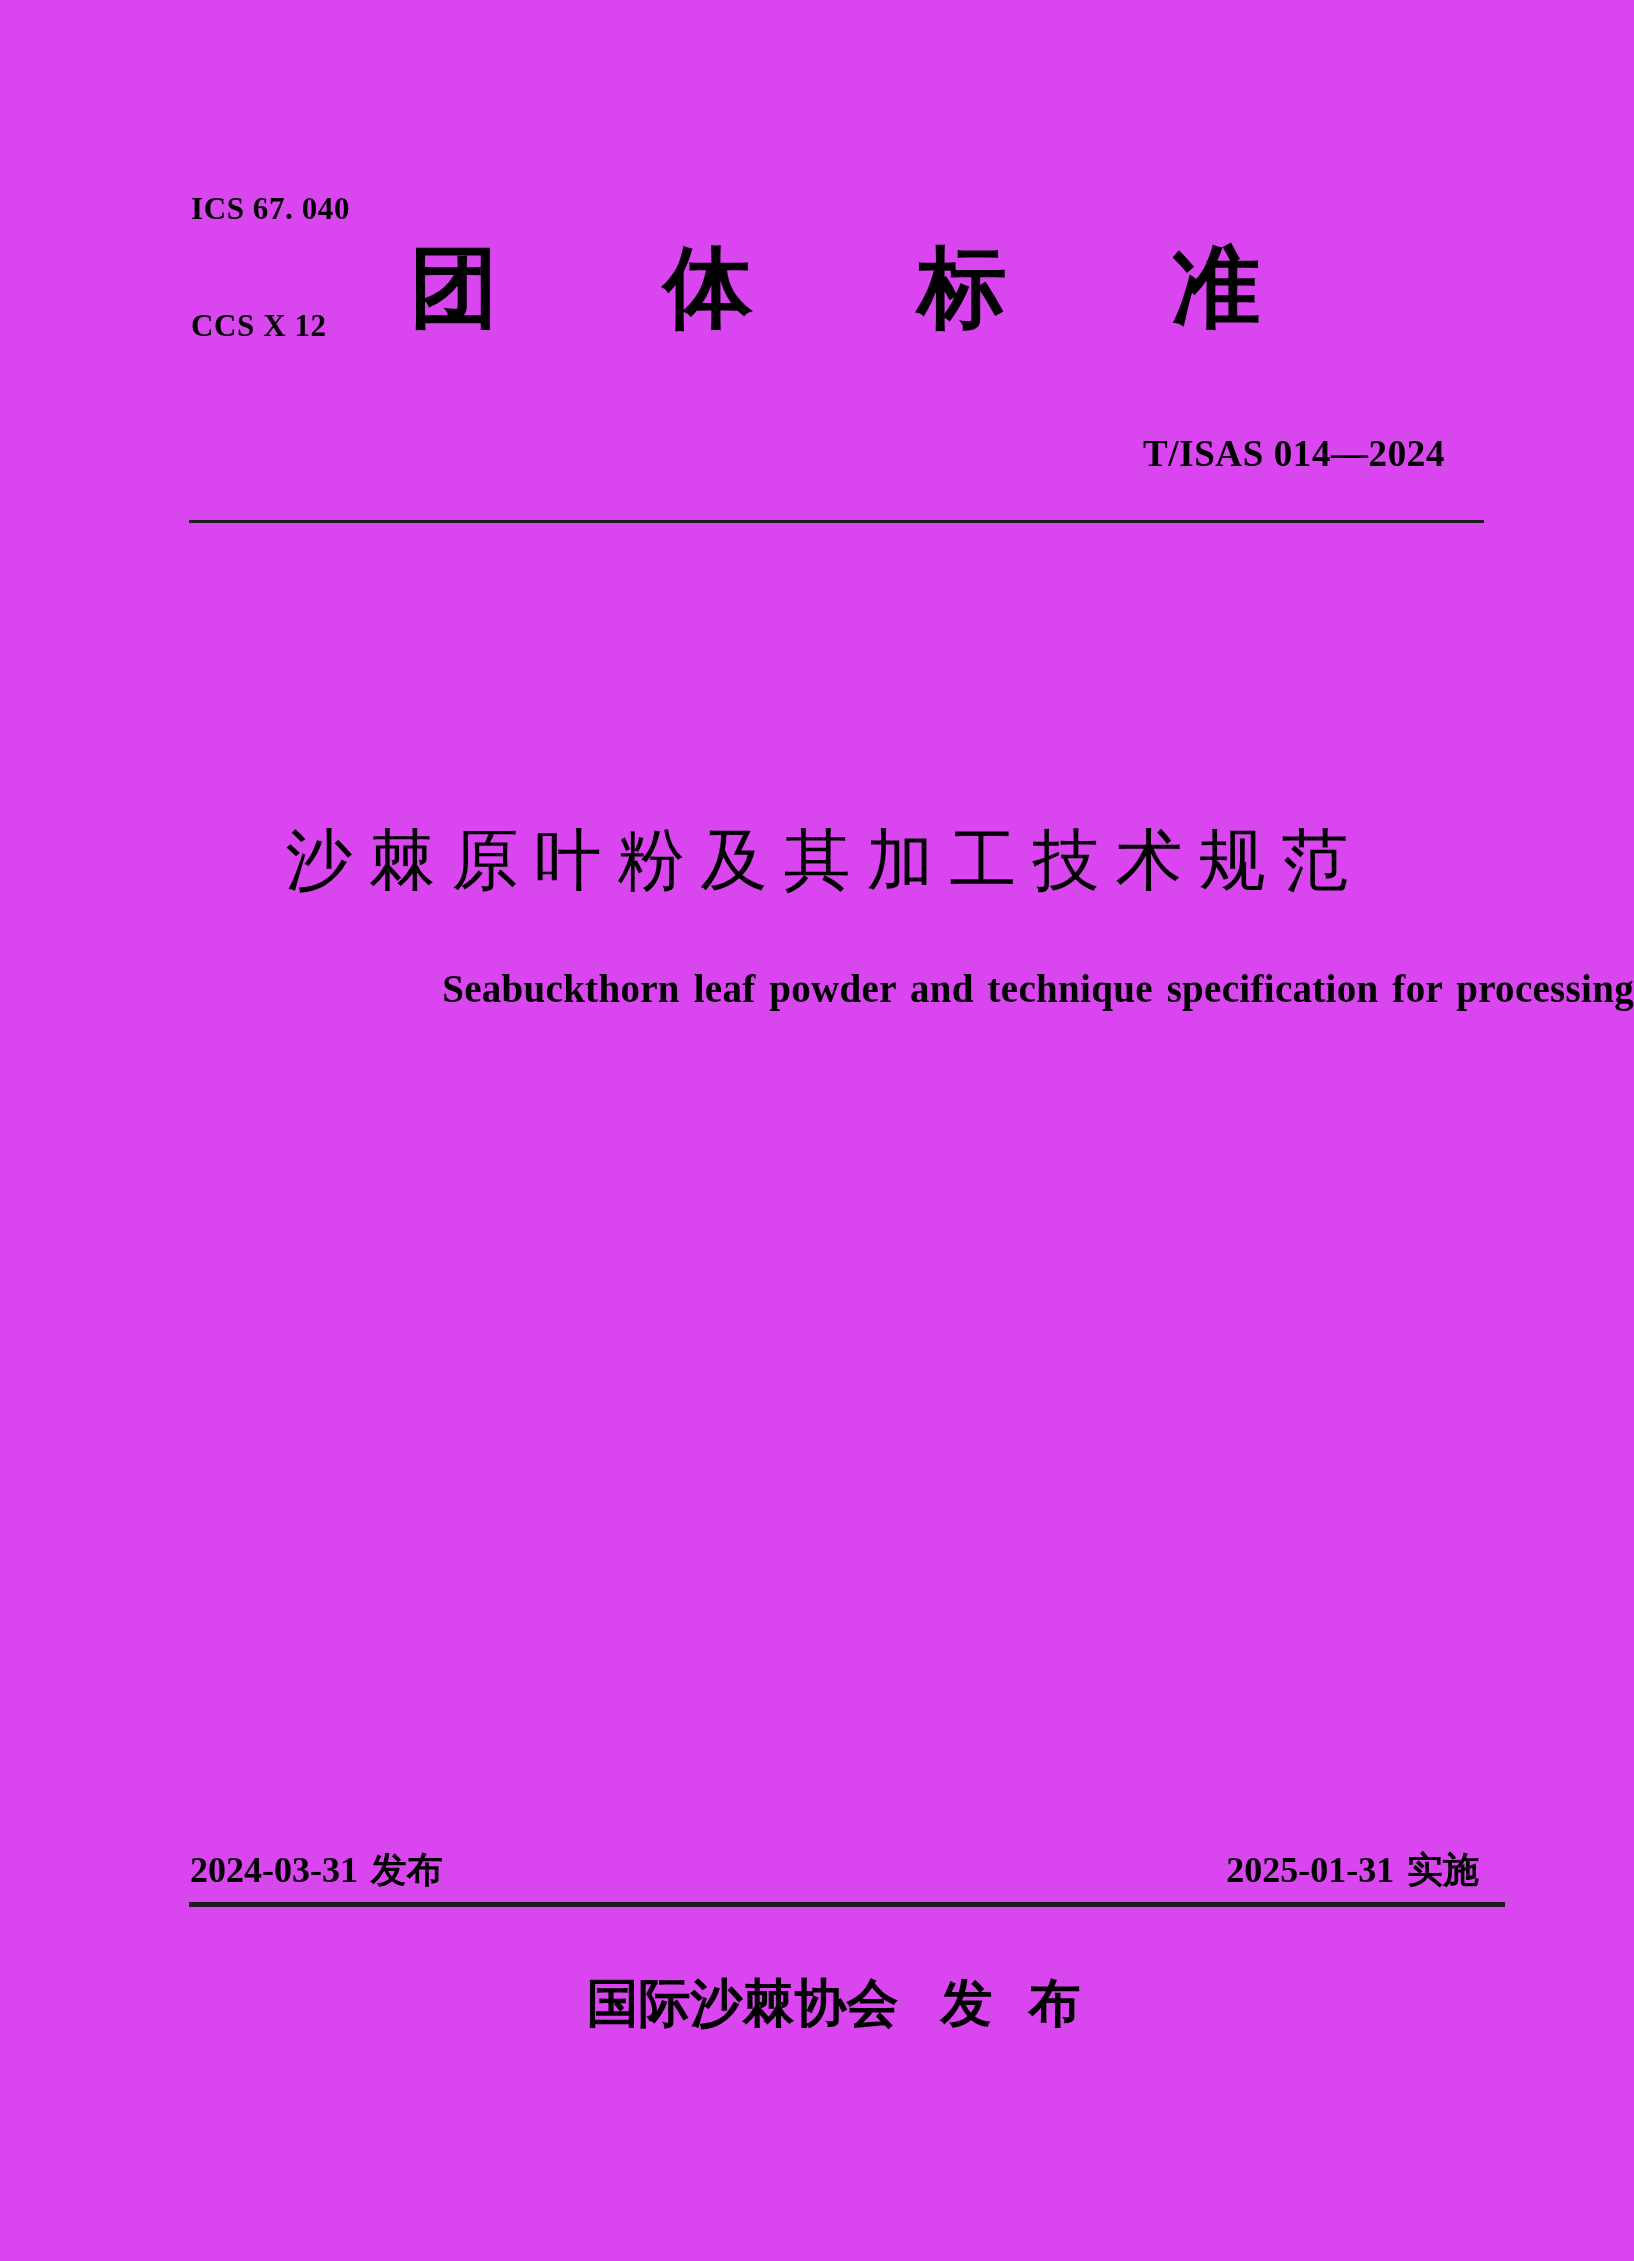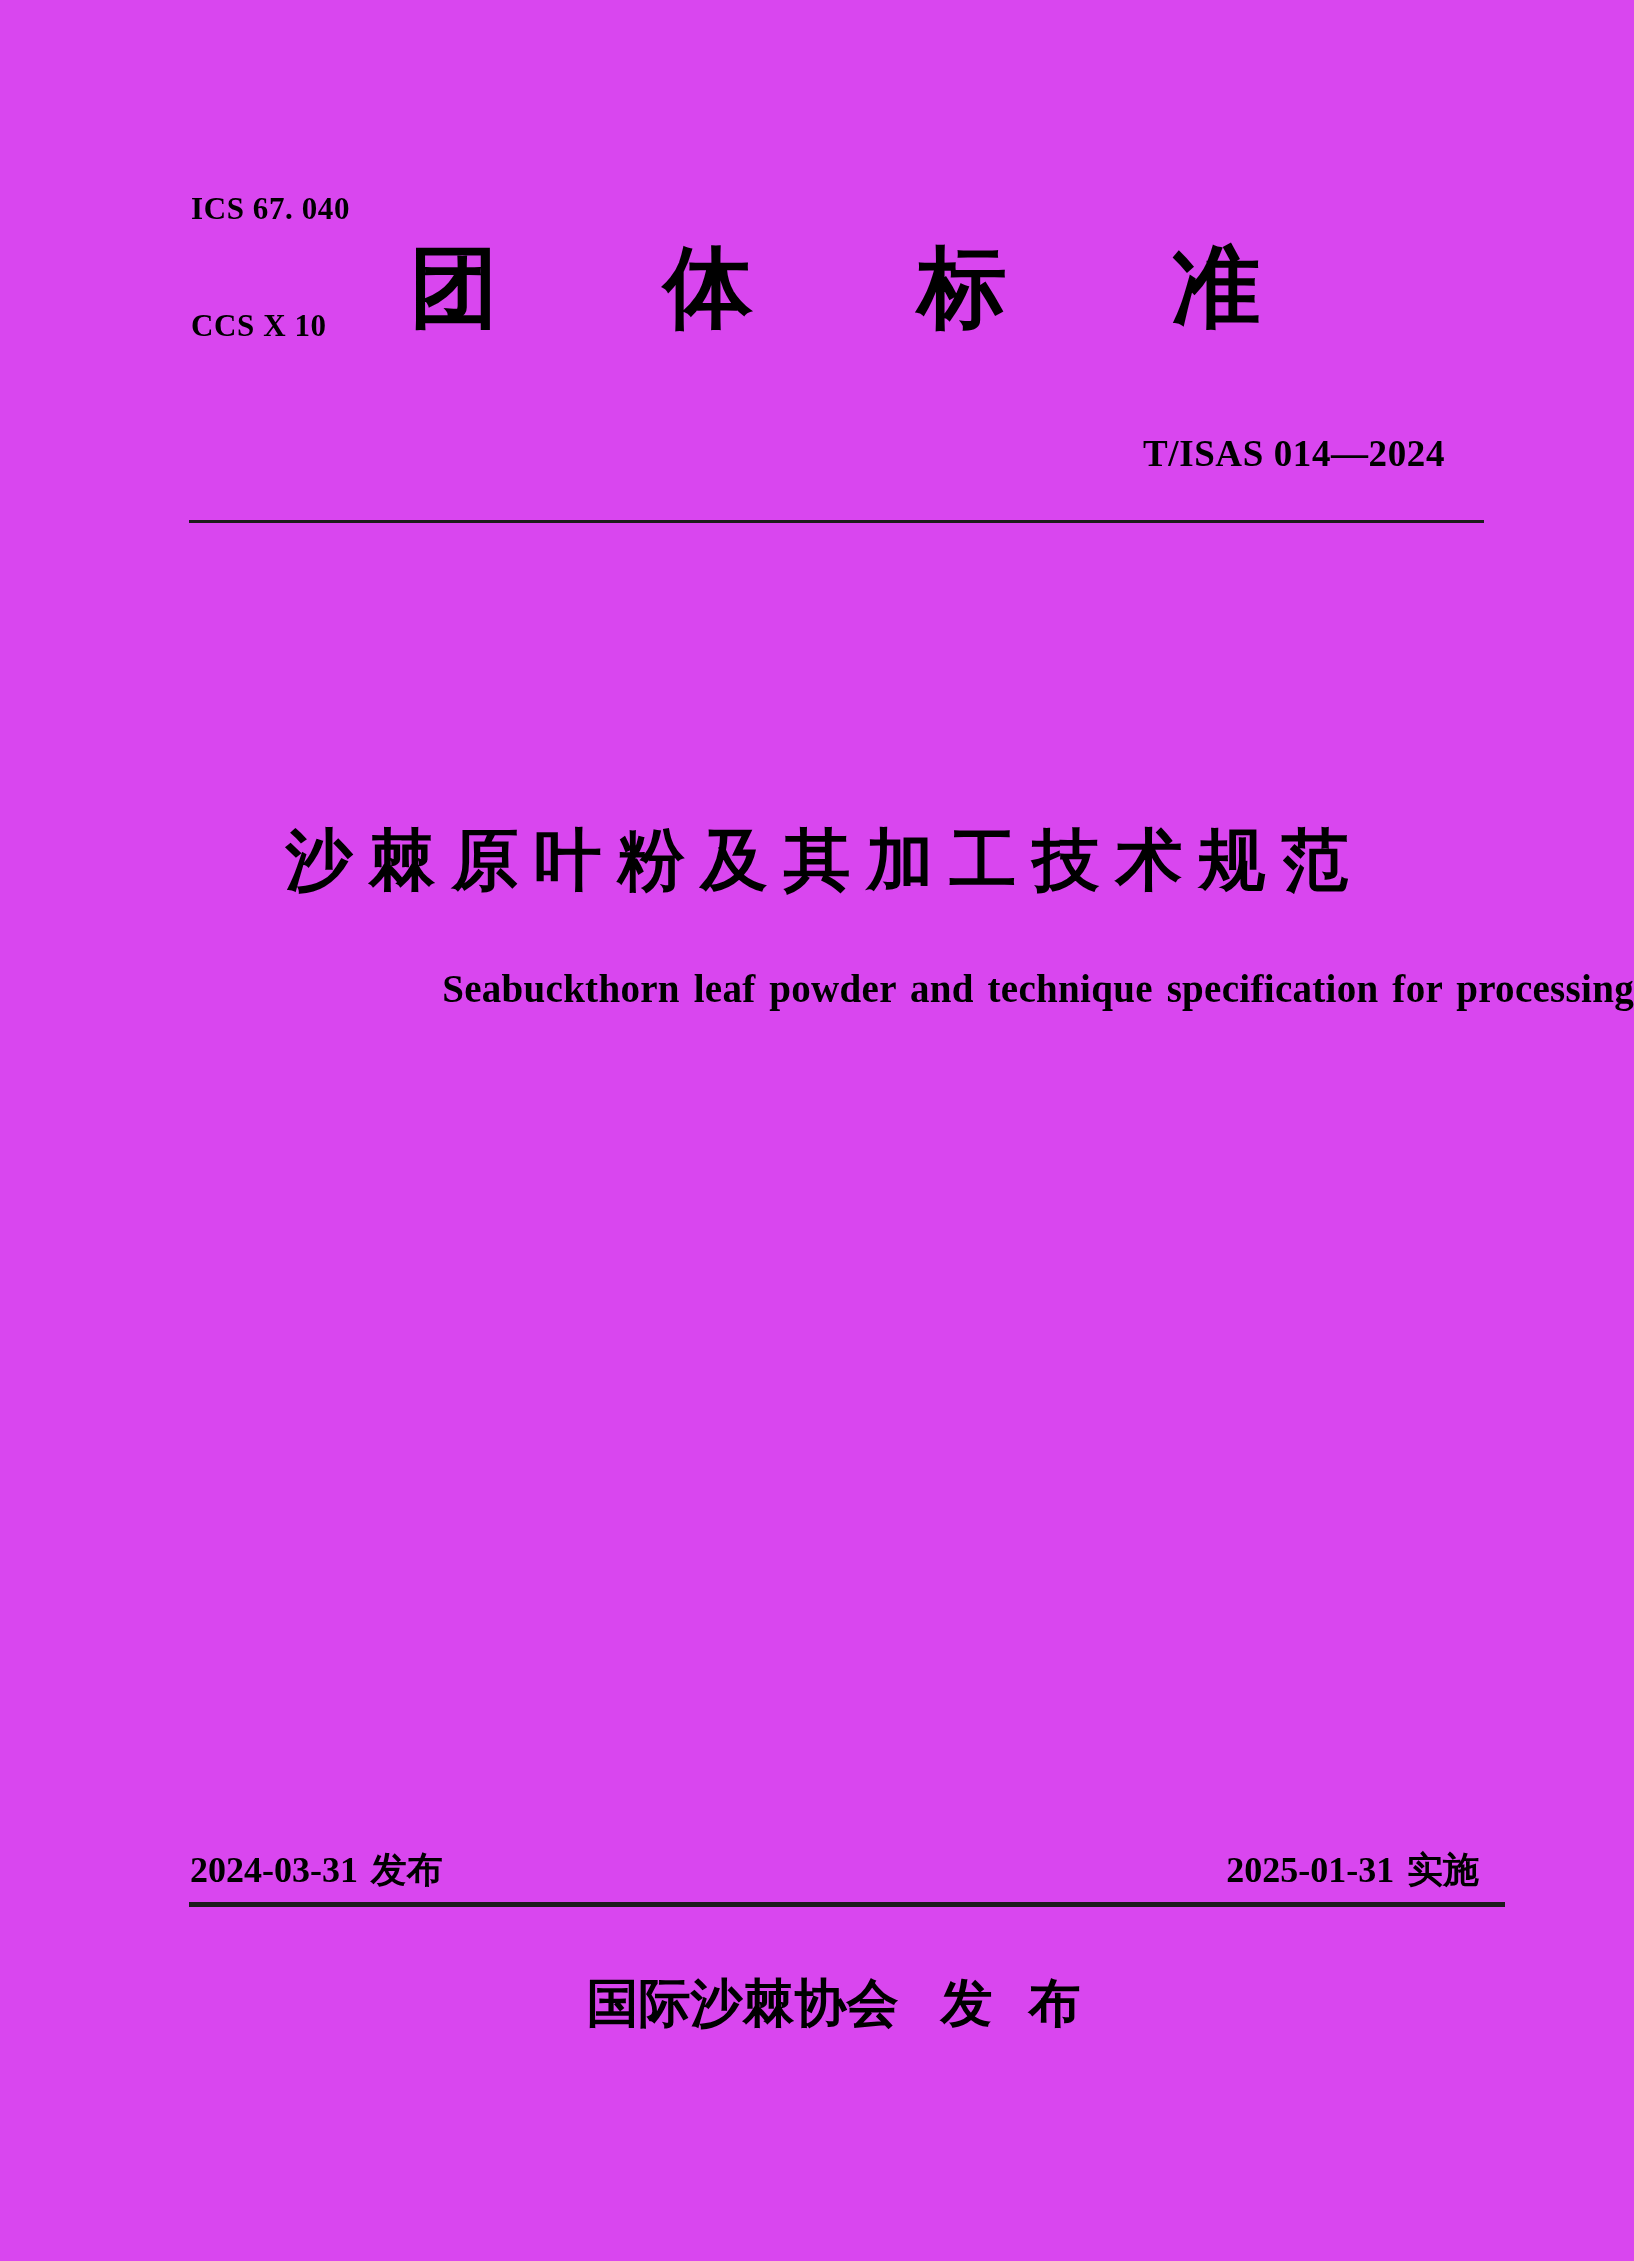--- a/index.html
+++ b/index.html
@@ -67,21 +67,21 @@
     position: absolute;
     left: 0;
     top: 826px;
     width: 100%;
     text-align: center;
     font-size: 67px;
     line-height: 1;
     letter-spacing: 16px;
     text-indent: 16px;
     font-family: "Liberation Sans", "DejaVu Sans", sans-serif;
-    font-weight: bold;
+    font-weight: normal;
   }
 
   
   .title-en {
     position: absolute;
     left: 0;
     top: 969px;
     width: 100%;
     text-align: right;
     font-size: 39px;
@@ -130,21 +130,21 @@
   .pub-fa { margin-left: 42px; font-family: "Liberation Sans", "DejaVu Sans", sans-serif; }
   .pub-bu { margin-left: 36px; font-family: "Liberation Sans", "DejaVu Sans", sans-serif; }
 </style>
 </head>
 <body>
 
 <div class="page">
 
   <div class="ics-block">
     <div>ICS 67. 040</div>
-    <div>CCS X 10</div>
+    <div>CCS X 12</div>
   </div>
 
   <div class="doc-type">
     <span>团</span>
     <span>体</span>
     <span>标</span>
     <span>准</span>
   </div>
 
   <div class="std-number">T/ISAS 014—2024</div>

